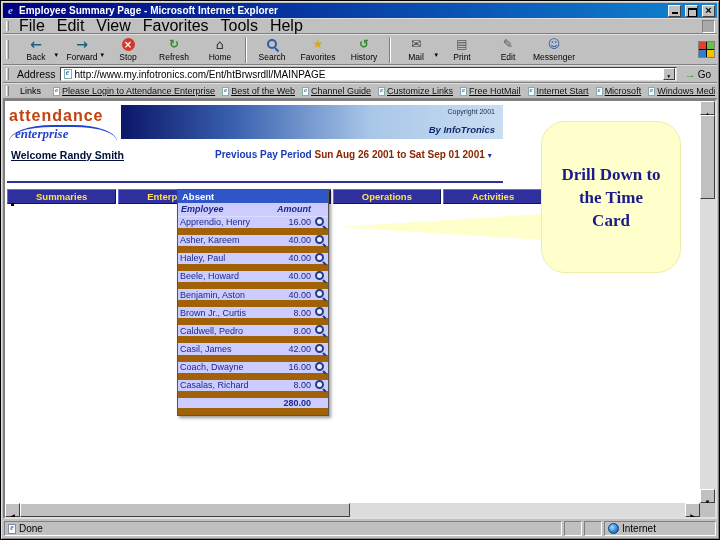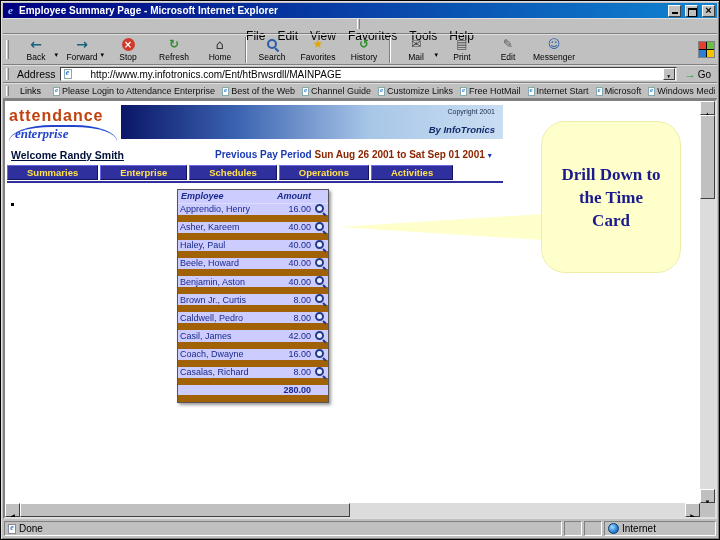--- a/index.html
+++ b/index.html
@@ -16,21 +16,21 @@
   .title-text{flex:1;color:#fff;font-size:10px;font-weight:bold;white-space:nowrap;overflow:hidden;}
   .win-btn{width:13px;height:12px;background:#c0c0c0;border:1px solid;border-color:#fff #404040 #404040 #fff;
            position:relative;padding:0;margin-left:1px;}
   .btn-min::after{content:"";position:absolute;left:3px;bottom:2px;width:6px;height:2px;background:#000;}
   .btn-max::after{content:"";position:absolute;left:2px;top:2px;width:7px;height:6px;border:1px solid #000;border-top-width:2px;}
   .btn-close::after{content:"×";position:absolute;left:0;right:0;top:-2px;text-align:center;font:bold 11px/12px "Liberation Sans",sans-serif;color:#000;}
 
   .bar{display:flex;align-items:center;flex:none;border-top:1px solid #dfdfdf;border-bottom:1px solid #808080;padding:0 2px;}
   .grip{width:3px;height:72%;border-left:1px solid #fff;border-right:1px solid #808080;margin:0 4px 0 1px;flex:none;}
 
-  .menubar{height:16px;font-size:12px;flex-direction:column;}
+  .menubar{height:16px;font-size:16px;}
   .menu-item{padding:0 6px;color:#000;}
   .brand-box{margin-left:auto;width:13px;height:13px;background:#a9a9a9;border:1px solid;border-color:#808080 #fff #fff #808080;}
 
   .toolbar{height:31px;padding:1px 2px;}
   .tb-btn{position:relative;width:46px;height:28px;display:flex;flex-direction:column;align-items:center;justify-content:center;flex:none;}
   .tb-icon{height:13px;line-height:13px;font-size:12px;font-family:"DejaVu Sans",sans-serif;}
   .tb-label{font-size:8.5px;color:#000;margin-top:1px;white-space:nowrap;}
   .caret::before{content:"▾";font-size:7px;color:#000;}
   .caret{position:absolute;right:1px;top:7px;}
   .tb-sep{width:2px;height:26px;border-left:1px solid #808080;border-right:1px solid #fff;margin:0 2px;flex:none;}
@@ -46,21 +46,21 @@
   .tb-icon[data-name="search-icon"]{position:relative;width:13px;}
   .tb-icon[data-name="search-icon"]::before{content:"";position:absolute;left:1px;top:1px;width:6px;height:6px;border:2px solid #2a5caa;border-radius:50%;}
   .tb-icon[data-name="search-icon"]::after{content:"";position:absolute;left:9px;top:9px;width:5px;height:2px;background:#2a5caa;transform:rotate(45deg);transform-origin:left center;}
   .win-flag{margin-left:auto;width:17px;height:17px;display:grid;grid-template-columns:1fr 1fr;grid-template-rows:1fr 1fr;gap:1px;background:#000;border:1px solid #808080;flex:none;}
   .win-flag i{display:block;}
   .wf1{background:#e63e2e;} .wf2{background:#6cbe45;} .wf3{background:#2a7fd4;} .wf4{background:#f4c300;}
 
   .addrbar{height:18px;font-size:10.5px;gap:4px;}
   .bar-label{color:#000;flex:none;}
   .addr-input{flex:1;height:14px;background:#fff;border:1px solid;border-color:#404040 #dfdfdf #dfdfdf #404040;
-              display:flex;align-items:center;gap:19px;padding:0 1px 0 3px;font-size:10px;overflow:hidden;}
+              display:flex;align-items:center;gap:3px;padding:0 1px 0 3px;font-size:10px;overflow:hidden;}
   .page-ico{width:8px;height:10px;background:#fff;border:1px solid #8aa;flex:none;position:relative;}
   .page-ico::after{content:"e";position:absolute;left:0;right:0;top:-2px;text-align:center;color:#2a7fd4;font:bold italic 8px/10px "Liberation Serif",serif;}
   .addr-text{flex:1;white-space:nowrap;overflow:hidden;color:#000;}
   .addr-drop{width:12px;height:12px;background:#c0c0c0;border:1px solid;border-color:#fff #404040 #404040 #fff;flex:none;text-align:center;}
   .addr-drop::before{content:"▼";font-size:5px;line-height:10px;color:#000;}
   .go-btn{display:flex;align-items:center;gap:2px;padding:0 4px;flex:none;font-size:10px;color:#000;}
   .go-ico::before{content:"→";color:#1f9e1f;font-weight:bold;font-size:11px;}
 
   .linksbar{height:16px;font-size:9px;gap:7px;overflow:hidden;}
   .link-item{display:flex;align-items:center;gap:2px;flex:none;color:#111;white-space:nowrap;}
@@ -78,22 +78,22 @@
   .copyright{position:absolute;top:3px;right:8px;font-size:7px;color:#1a2a4a;}
   .byline{position:absolute;bottom:4px;right:8px;font:bold italic 9.5px "Liberation Sans",sans-serif;color:#102a6a;}
 
   .welcome{position:absolute;left:6px;top:48px;font-size:10.5px;font-weight:bold;color:#00103a;text-decoration:underline;}
   .payperiod{position:absolute;left:210px;top:48px;font-size:10px;white-space:nowrap;}
   .pp-label{color:#1a3ab5;font-weight:bold;}
   .pp-dates{color:#8b2500;font-weight:bold;}
   .pp-drop::before{content:"▾";color:#1a3ab5;font-size:8px;margin-left:3px;}
 
   .tabs{position:absolute;left:2px;top:64px;display:flex;gap:2px;}
-  .tab{height:15px;line-height:14px;padding:0 19px;font-size:9.5px;font-weight:bold;color:#ffe14d;background:#2f2f9e;
-       border:1px solid;border-color:#6a6ae0 #14145a #14145a #6a6ae0;white-space:nowrap;}
+  .tab{height:15px;line-height:14px;padding:0 28px;font-size:9.5px;font-weight:bold;color:#ffe14d;background:#2f2f9e;
+       border:1px solid;border-color:#6a6ae0 #14145a #14145a #6a6ae0;white-space:nowrap;margin-top:24px;}
   .tabs-underline{position:absolute;left:2px;top:80px;width:496px;height:2px;background:#2f2f9e;}
   .page-dot{position:absolute;left:6px;top:102px;width:3px;height:3px;background:#000;}
 
   .absent-panel{position:absolute;left:172px;top:88px;width:152px;background:#ccccfe;border:1px solid #555;
                 box-shadow:2px 2px 3px rgba(0,0,0,.4);}
   .absent-header{height:13px;line-height:13px;background:#2f55c8;color:#fff;font-size:9.5px;font-weight:bold;padding-left:4px;}
   .absent-panel table{width:100%;border-collapse:collapse;font-size:9px;color:#1a2a8c;}
   .absent-panel th{font-style:italic;font-weight:bold;height:13px;padding:0 2px;border-bottom:1px solid #dcdcff;}
   .absent-panel th.col-emp{text-align:left;padding-left:3px;}
   .absent-panel th.col-amt{text-align:right;}
@@ -252,21 +252,21 @@
       </div>
       <div class="go-btn" data-name="go-button">
         <span class="go-ico" data-name="go-icon"></span>
         <span data-name="go-label">Go</span>
       </div>
     </div>
 
     <div class="bar linksbar" data-name="links-bar">
       <span class="grip" data-name="toolbar-grip"></span>
       <span class="bar-label" data-name="links-label">Links</span>
-      <span style="display:flex;align-items:center;gap:7px;margin-left:5px;overflow:hidden;">
+      <span style="display:flex;align-items:center;gap:7px;margin-left:5px;overflow:hidden;text-decoration:underline;">
 
       <span class="link-item" data-name="link-item">
           <span class="link-ico" data-name="ie-page-icon"></span>
           <span class="link-text">Please Login to Attendance Enterprise</span>
         </span>
           <span class="link-item" data-name="link-item">
           <span class="link-ico" data-name="ie-page-icon"></span>
           <span class="link-text">Best of the Web</span>
         </span>
           <span class="link-item" data-name="link-item">
@@ -320,20 +320,21 @@
       <div class="tab" data-name="nav-tab">Summaries</div>
           <div class="tab" data-name="nav-tab">Enterprise</div>
           <div class="tab" data-name="nav-tab">Schedules</div>
           <div class="tab" data-name="nav-tab">Operations</div>
           <div class="tab" data-name="nav-tab">Activities</div>
         </div>
       <div class="tabs-underline" data-name="tabs-underline"></div>
       <div class="page-dot" data-name="page-bullet"></div>
 
       <div class="absent-panel" data-name="absent-dropdown-panel">
+        <div class="absent-header" data-name="absent-panel-header">Absent</div>
         <table>
           <thead>
             <tr data-name="column-header-row">
               <th class="col-emp" data-name="employee-column-header">Employee</th>
               <th class="col-amt" data-name="amount-column-header">Amount</th>
               <th></th>
             </tr>
           </thead>
           <tbody>
 

